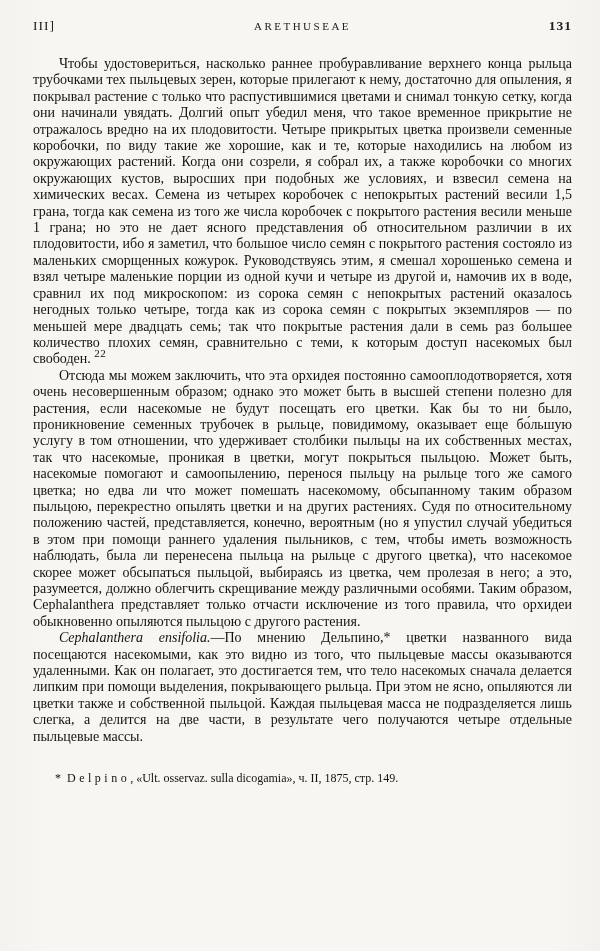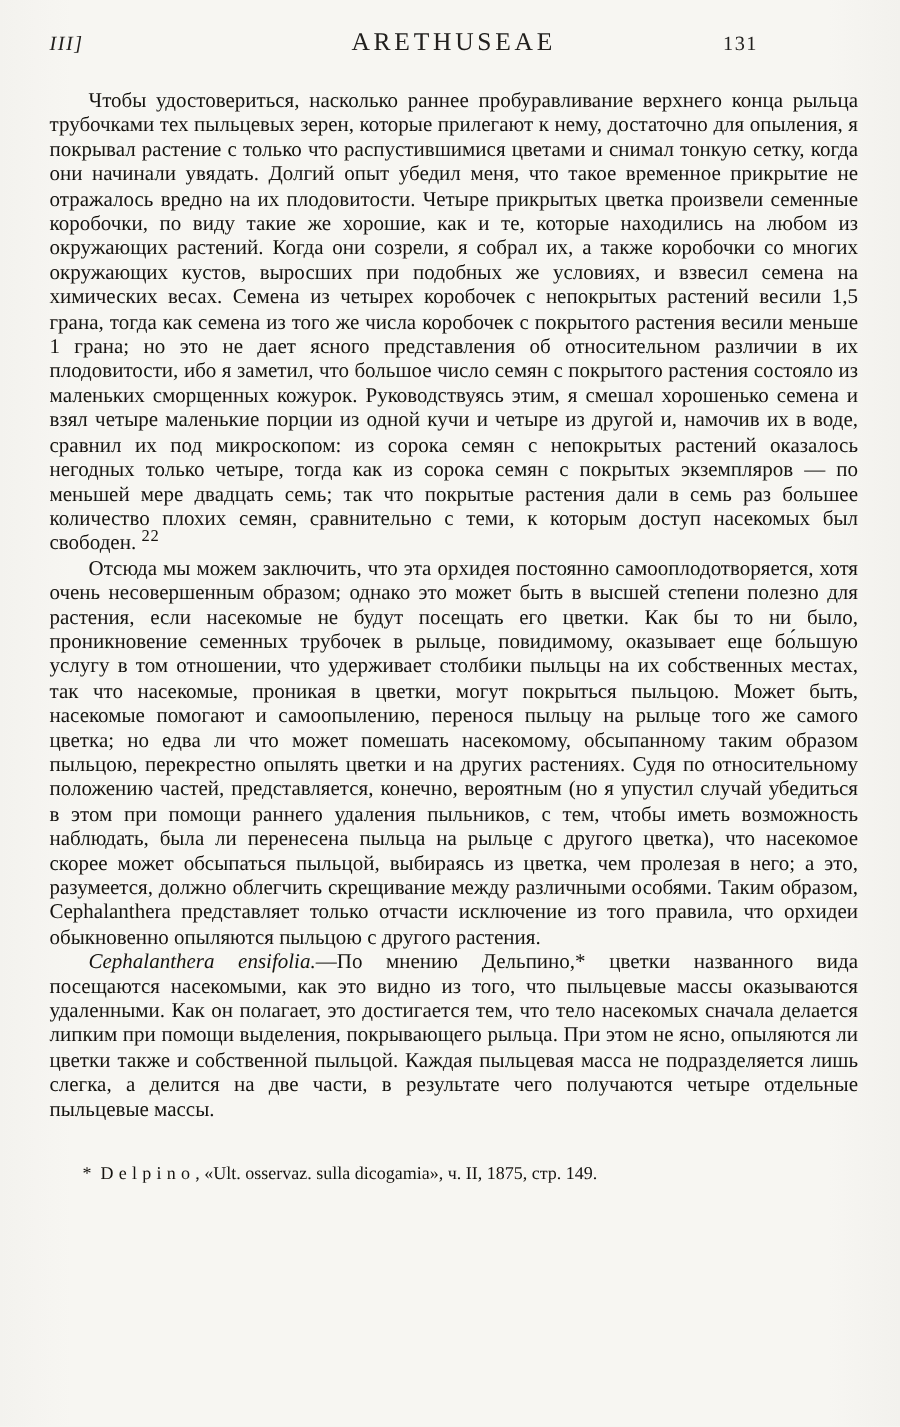--- a/index.html
+++ b/index.html
@@ -25,31 +25,32 @@
     display: flex;
     align-items: baseline;
     justify-content: space-between;
     font-size: 13.5px;
     margin-top: 2px;
     color: #22201e;
   }
   .running-head .left {
     width: 90px;
     letter-spacing: 1px;
-    font-style: italic;
   }
   .running-head .center {
     flex: 1;
     text-align: center;
     letter-spacing: 2.5px;
-    font-size: 17px;
+    font-size: 11px;
   }
   .running-head .right {
     width: 90px;
+    text-align: right;
     letter-spacing: 1px;
+    font-weight: bold;
   }
   .body-text {
     margin-top: 22px;
     font-size: 14px;
     line-height: 16.4px;
     text-align: justify;
     color: #15130f;
   }
   .body-text p {
     margin: 0;

